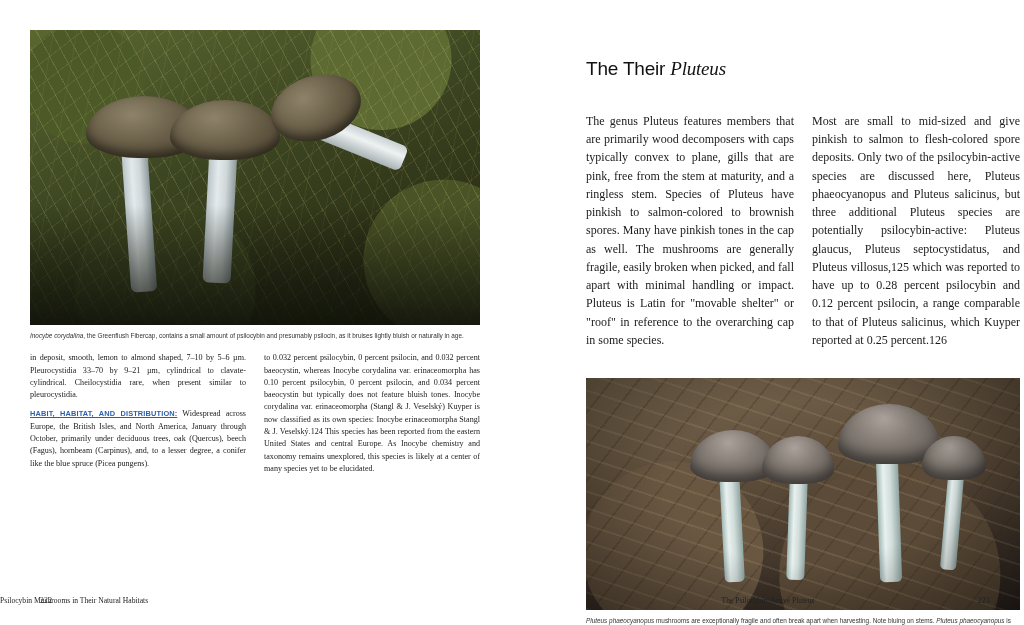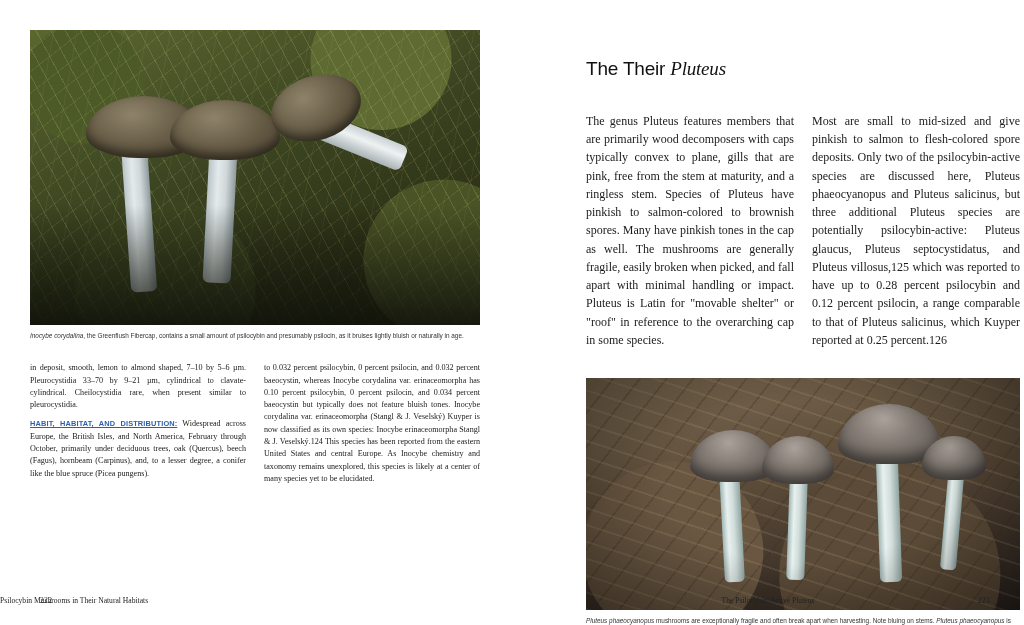--- a/index.html
+++ b/index.html
@@ -99,21 +99,21 @@
     line-height: 1.45;
     color: #333;
     margin-top: 6px;
     width: 450px;
   }
   .caption i { font-style: italic; }
 
   .cols {
     display: flex;
     gap: 18px;
-    margin-top: 22px;
+    margin-top: 12px;
     width: 450px;
   }
   .col {
     width: 216px;
     font-size: 8.1px;
     line-height: 1.52;
     text-align: justify;
     hyphens: auto;
   }
   .col p { margin: 0 0 7px 0; }
@@ -245,21 +245,21 @@
       <div class="dark-bottom"></div>
     </div>
 
     <div class="caption">
       <i>Inocybe corydalina</i><span>, the Greenflush Fibercap, contains a small amount of psilocybin and presumably psilocin, as it bruises lightly bluish or naturally in age.</span>
     </div>
 
     <div class="cols">
       <div class="col">
         <p>in deposit, smooth, lemon to almond shaped, 7–10 by 5–6 µm. Pleurocystidia 33–70 by 9–21 µm, cylindrical to clavate-cylindrical. Cheilocystidia rare, when present similar to pleurocystidia.</p>
-        <p><span class="run-in">HABIT, HABITAT, AND DISTRIBUTION:</span><span> Widespread across Europe, the British Isles, and North America, February through October, primarily under deciduous trees, oak (Quercus), beech (Fagus), hornbeam (Carpinus), and, to a lesser degree, a conifer like the blue spruce (Picea pungens).</span></p>
+        <p><span class="run-in">HABIT, HABITAT, AND DISTRIBUTION:</span><span> Widespread across Europe, the British Isles, and North America, January through October, primarily under deciduous trees, oak (Quercus), beech (Fagus), hornbeam (Carpinus), and, to a lesser degree, a conifer like the blue spruce (Picea pungens).</span></p>
       </div>
       <div class="col">
         <p>to 0.032 percent psilocybin, 0 percent psilocin, and 0.032 percent baeocystin, whereas Inocybe corydalina var. erinaceomorpha has 0.10 percent psilocybin, 0 percent psilocin, and 0.034 percent baeocystin but typically does not feature bluish tones. Inocybe corydalina var. erinaceomorpha (Stangl &amp; J. Veselský) Kuyper is now classified as its own species: Inocybe erinaceomorpha Stangl &amp; J. Veselský.124 This species has been reported from the eastern United States and central Europe. As Inocybe chemistry and taxonomy remains unexplored, this species is likely at a center of many species yet to be elucidated.</p>
       </div>
     </div>
 
     <div class="footer folio-left">222</div>
     <div class="footer runhead-left">Psilocybin Mushrooms in Their Natural Habitats</div>
   </div>
 

